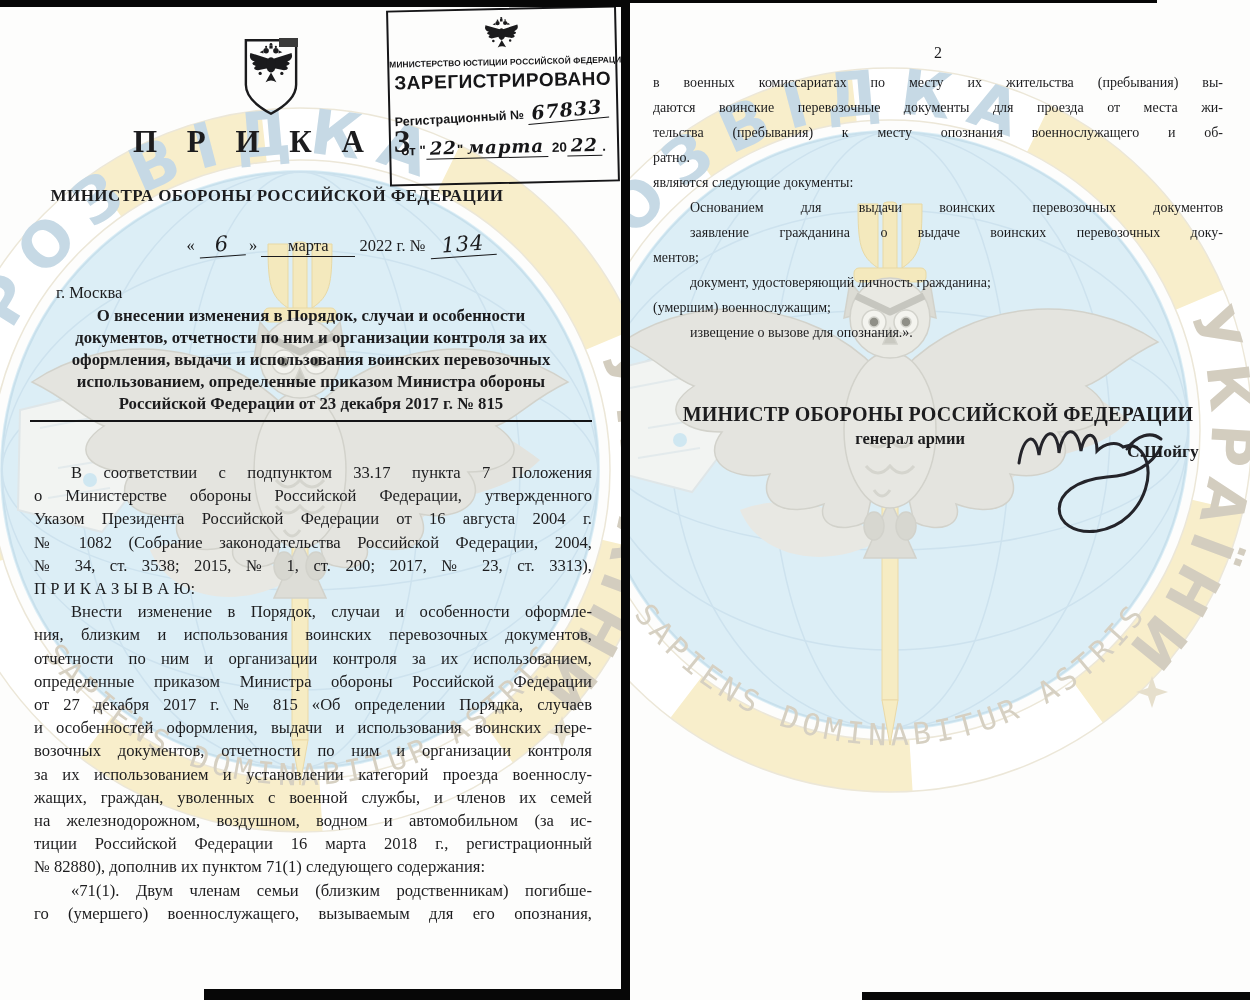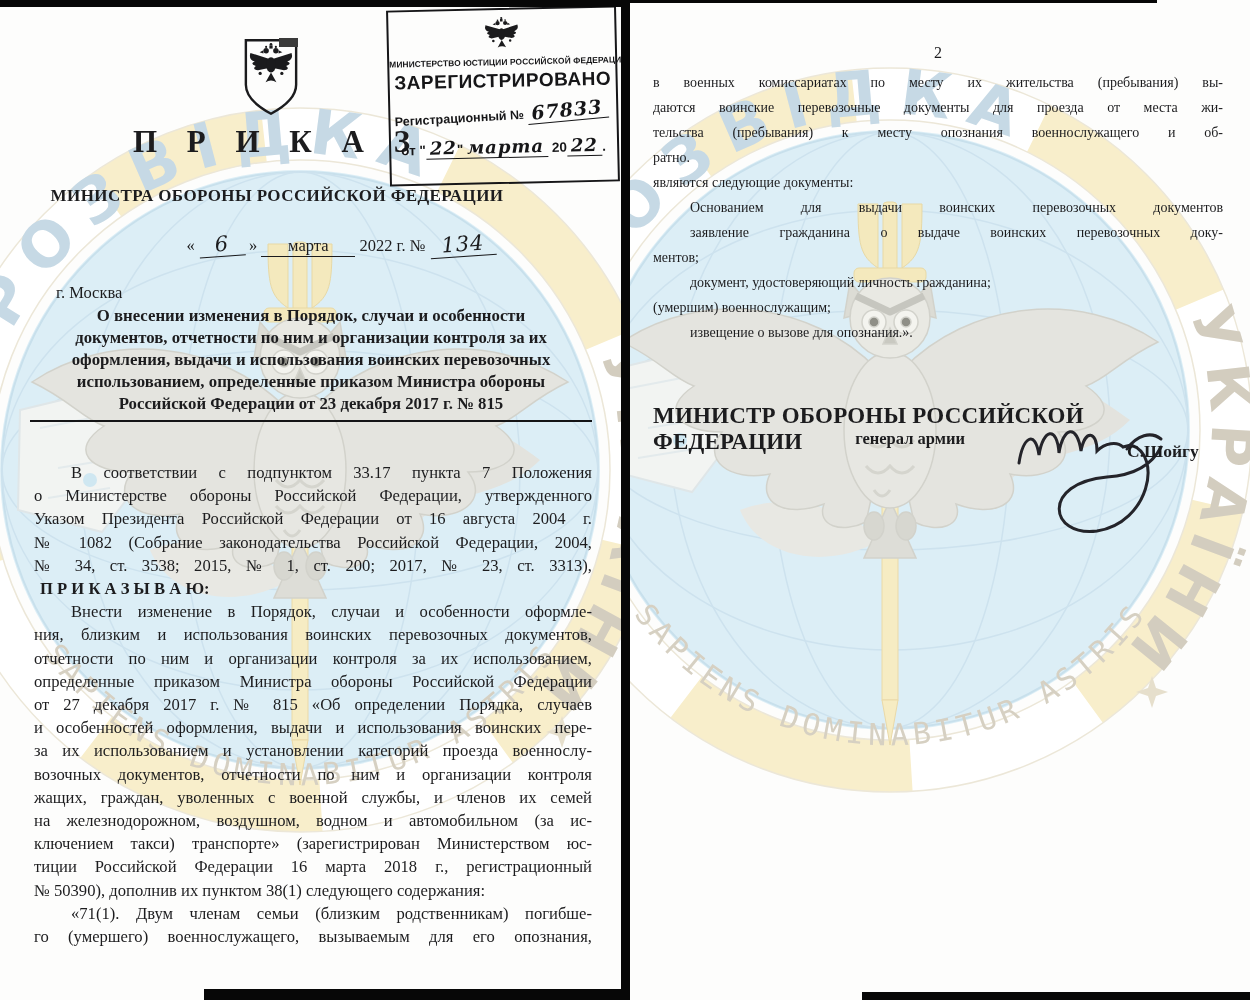--- a/index.html
+++ b/index.html
@@ -19,21 +19,21 @@
   #artifact-box{position:absolute;left:279px;top:38px;width:19px;height:9px;background:#3a3a3a;z-index:6;}
 
   
   .wm{position:absolute;z-index:0;}
 
   
   .bodytext{position:absolute;z-index:2;}
   .line{text-align:justify;text-align-last:justify;white-space:normal;}
   .line.last{text-align-last:left;}
   .line.ind{text-indent:37px;}
-  .line.bold{font-weight:bold;margin-left:6px;}
+  .line.bold{font-weight:normal;}
 
   
   #coat-of-arms{position:absolute;left:242px;top:36px;z-index:2;}
   #order-word{position:absolute;left:34px;top:124px;width:558px;text-align:center;
       font-size:31px;font-weight:bold;letter-spacing:11px;transform:translateX(-36px);z-index:2;}
   #issuer{position:absolute;left:34px;top:186px;width:558px;text-align:center;
       font-size:17px;font-weight:bold;letter-spacing:.4px;transform:translateX(-36px);z-index:2;}
   #dateline{position:absolute;left:34px;top:232px;width:558px;text-align:center;
       font-size:16.5px;transform:translateX(28px);z-index:2;}
   .slot{display:inline-block;border-bottom:1.6px solid #1a1a1c;text-align:center;line-height:1.15;}
@@ -62,22 +62,22 @@
       transform:rotate(-2deg);}
   #stamp .regline .hand{font-size:19px;border-bottom:1.8px solid #161618;padding:0 6px 0 4px;
       display:inline-block;transform:rotate(-2deg);}
   #stamp .stdate{position:absolute;left:10px;top:126px;width:212px;font-size:13.5px;font-weight:bold;}
   #stamp .stdate .grp{border-bottom:1.8px solid #161618;display:inline-block;padding:0 4px;}
   #stamp .stdate .hand{font-size:18px;}
 
   
   #page-number{position:absolute;left:25px;top:44px;width:570px;text-align:center;font-size:16px;z-index:2;}
   #p2-body{left:25px;top:70px;width:570px;font-size:14px;line-height:25px;}
-  #minister-title{position:absolute;left:25px;top:403px;width:570px;text-align:left;
-      font-size:23px;font-weight:bold;letter-spacing:.2px;z-index:2;}
+  #minister-title{position:absolute;left:25px;top:403px;width:570px;text-align:center;
+      font-size:20px;font-weight:bold;letter-spacing:.2px;z-index:2;}
   #minister-rank{position:absolute;left:167px;top:429px;width:170px;text-align:right;
       font-size:16.5px;font-weight:bold;z-index:2;}
   #minister-name{position:absolute;left:499px;top:441px;font-size:17.5px;font-weight:bold;z-index:3;}
   #signature{position:absolute;left:383px;top:405px;z-index:2;}
 </style>
 </head>
 <body>
 
 <div id="canvas">
 
@@ -220,27 +220,26 @@
         <div class="line ">Указом Президента Российской Федерации от 16 августа 2004 г.</div>
         <div class="line ">№ 1082 (Собрание законодательства Российской Федерации, 2004,</div>
         <div class="line ">№ 34, ст. 3538; 2015, № 1, ст. 200; 2017, № 23, ст. 3313),</div>
         <div class="line last bold">П Р И К А З Ы В А Ю:</div>
         <div class="line ind">Внести изменение в Порядок, случаи и особенности оформле-</div>
         <div class="line ">ния, близким и использования воинских перевозочных документов,</div>
         <div class="line ">отчетности по ним и организации контроля за их использованием,</div>
         <div class="line ">определенные приказом Министра обороны Российской Федерации</div>
         <div class="line ">от 27 декабря 2017 г. № 815 «Об определении Порядка, случаев</div>
         <div class="line ">и особенностей оформления, выдачи и использования воинских пере-</div>
+        <div class="line ">возочных документов, отчетности по ним и организации контроля</div>
         <div class="line ">за их использованием и установлении категорий проезда военнослу-</div>
-        <div class="line ">возочных документов, отчетности по ним и организации контроля</div>
         <div class="line ">жащих, граждан, уволенных с военной службы, и членов их семей</div>
         <div class="line ">на железнодорожном, воздушном, водном и автомобильном (за ис-</div>
-        <div class="line ">ключением такси) транспорте» (зарегистрирован Министерством юс-</div>
         <div class="line ">тиции Российской Федерации 16 марта 2018 г., регистрационный</div>
-        <div class="line last">№ 50390), дополнив их пунктом 38(1) следующего содержания:</div>
+        <div class="line last">№ 82880), дополнив их пунктом 71(1) следующего содержания:</div>
         <div class="line ind">«71(1). Двум членам семьи (близким родственникам) погибше-</div>
         <div class="line ">го (умершего) военнослужащего, вызываемым для его опознания,</div>
       </div>
 
     <div id="stamp">
       <svg class="eag" width="42" height="42" viewBox="0 0 100 80">
           <use href="#eagle-small"></use>
         </svg>
       <div class="agency">МИНИСТЕРСТВО ЮСТИЦИИ РОССИЙСКОЙ ФЕДЕРАЦИИ</div>
       <div class="registered">ЗАРЕГИСТРИРОВАНО</div>

